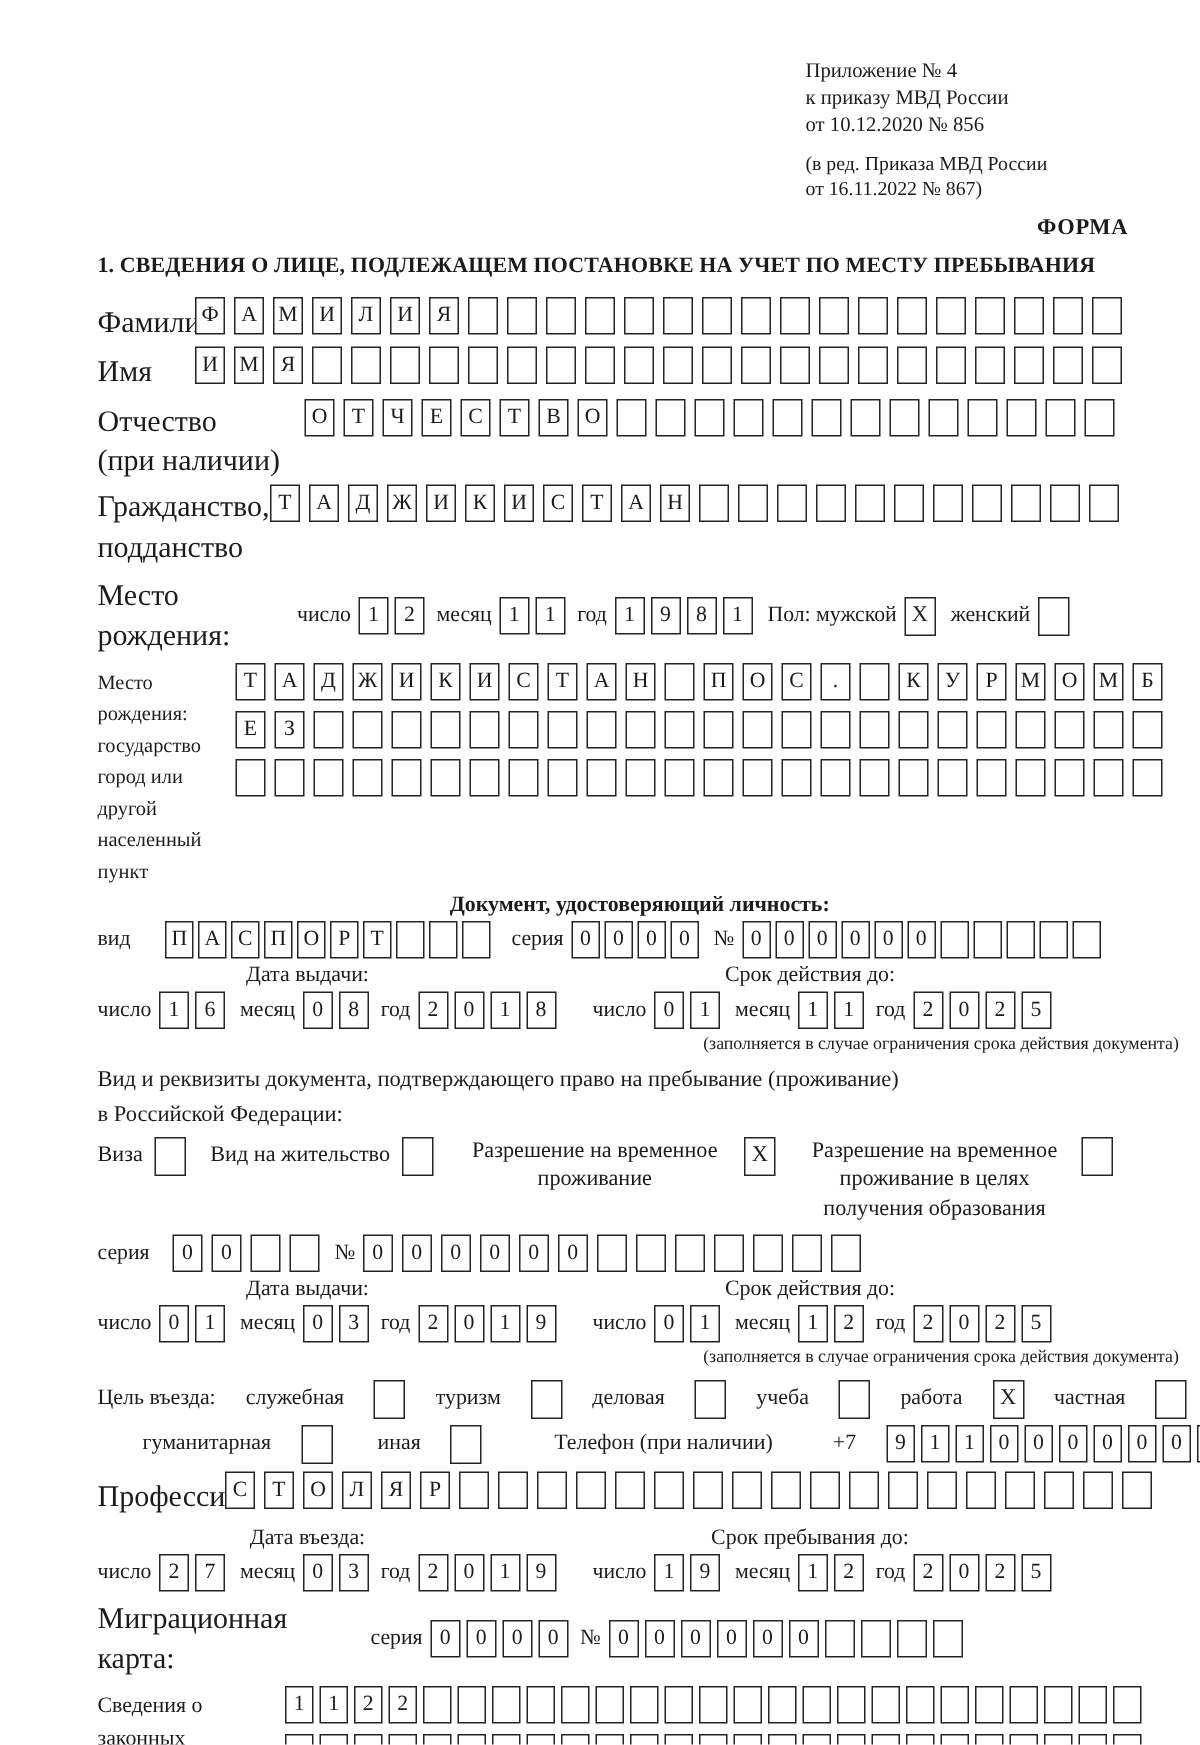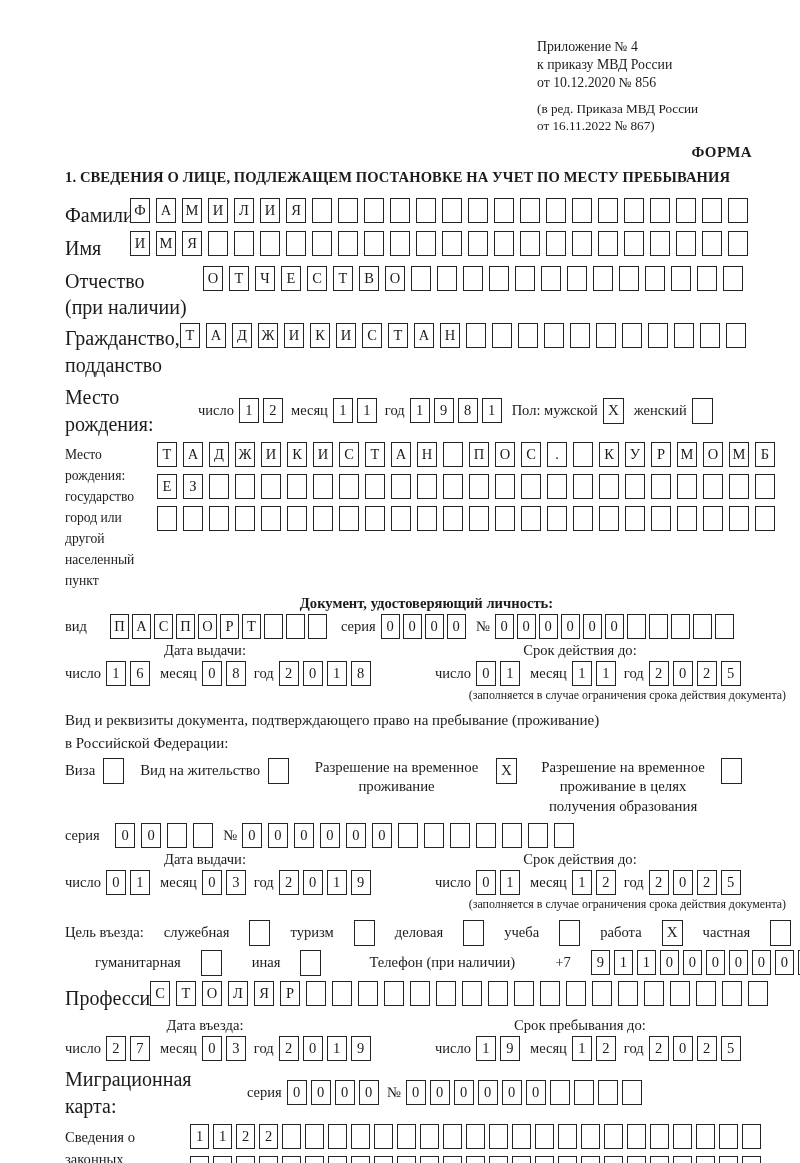--- a/index.html
+++ b/index.html
@@ -36,21 +36,21 @@
     text-align: center; font-size: 15px; line-height: 23px; vertical-align: middle; flex-shrink: 0; background: #fff;
   }
   .dlbl { font-size: 14.5px; margin-right: 5px; white-space: nowrap; }
   .gap8 { margin-left: 8px; } .gap10 { margin-left: 10px; font-family: Liberation Serif, serif; } .gap14 { margin-left: 14px; }
 
   .stack > .cells { margin-bottom: 7px; }
   .lblcol { flex-shrink: 0; font-size: 14px; line-height: 21px; padding-top: 2px; }
 
   .center-bold { text-align: center; font-weight: 700; font-size: 14.6px; margin-top: 4px; }
 
-  .dp { display: flex; margin-top: 3px; gap: 40px; }
+  .dp { display: flex; margin-top: 3px; }
   .dp-col { }
   .dp-left { width: 330px; flex-shrink: 0; }
   .dp-head { font-size: 14.6px; text-align: center; width: 280px; }
   .dp-head.r { width: 290px; }
   .dp-fields { display: flex; align-items: center; margin-top: 2px; }
   .dp-fields .cells { gap: 4px; } .dp-fields .cell { width: 20px; }
   .note { text-align: right; font-size: 11.9px; margin-top: 2px; padding-right: 2px; }
 
   .intro { font-size: 15px; margin-top: 9px; }
   .intro2 { font-size: 15px; margin-top: 6px; }

